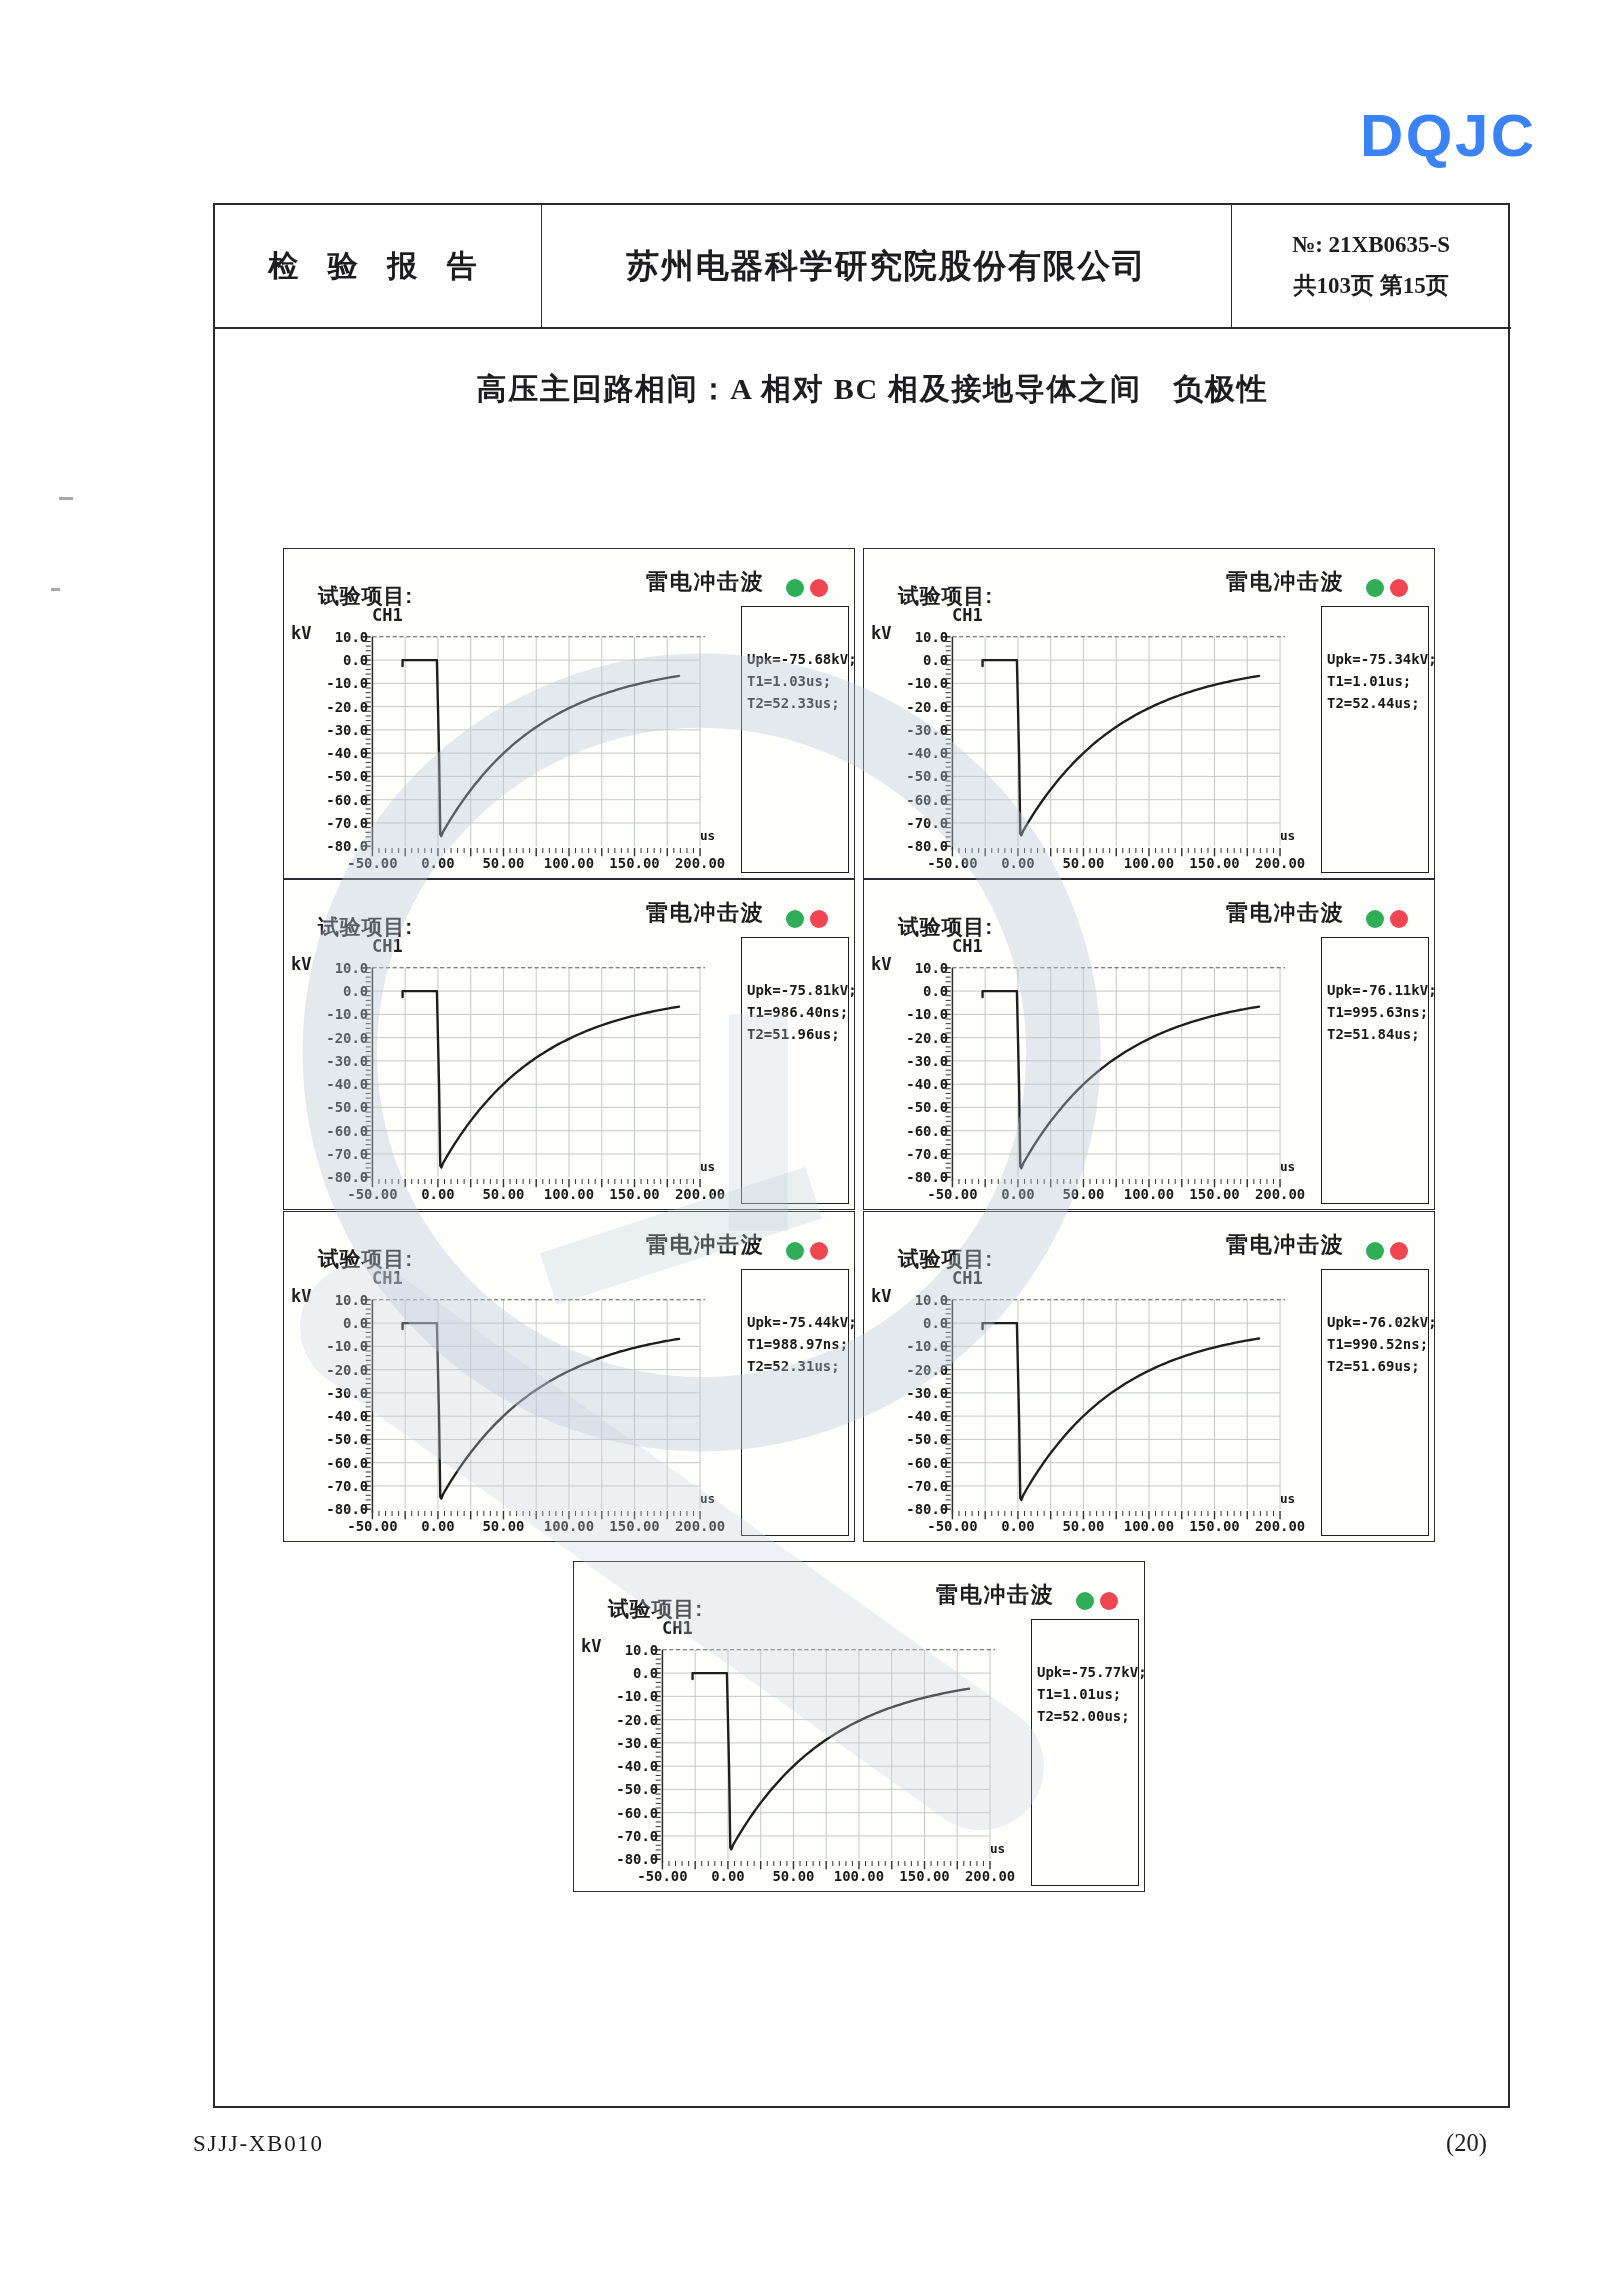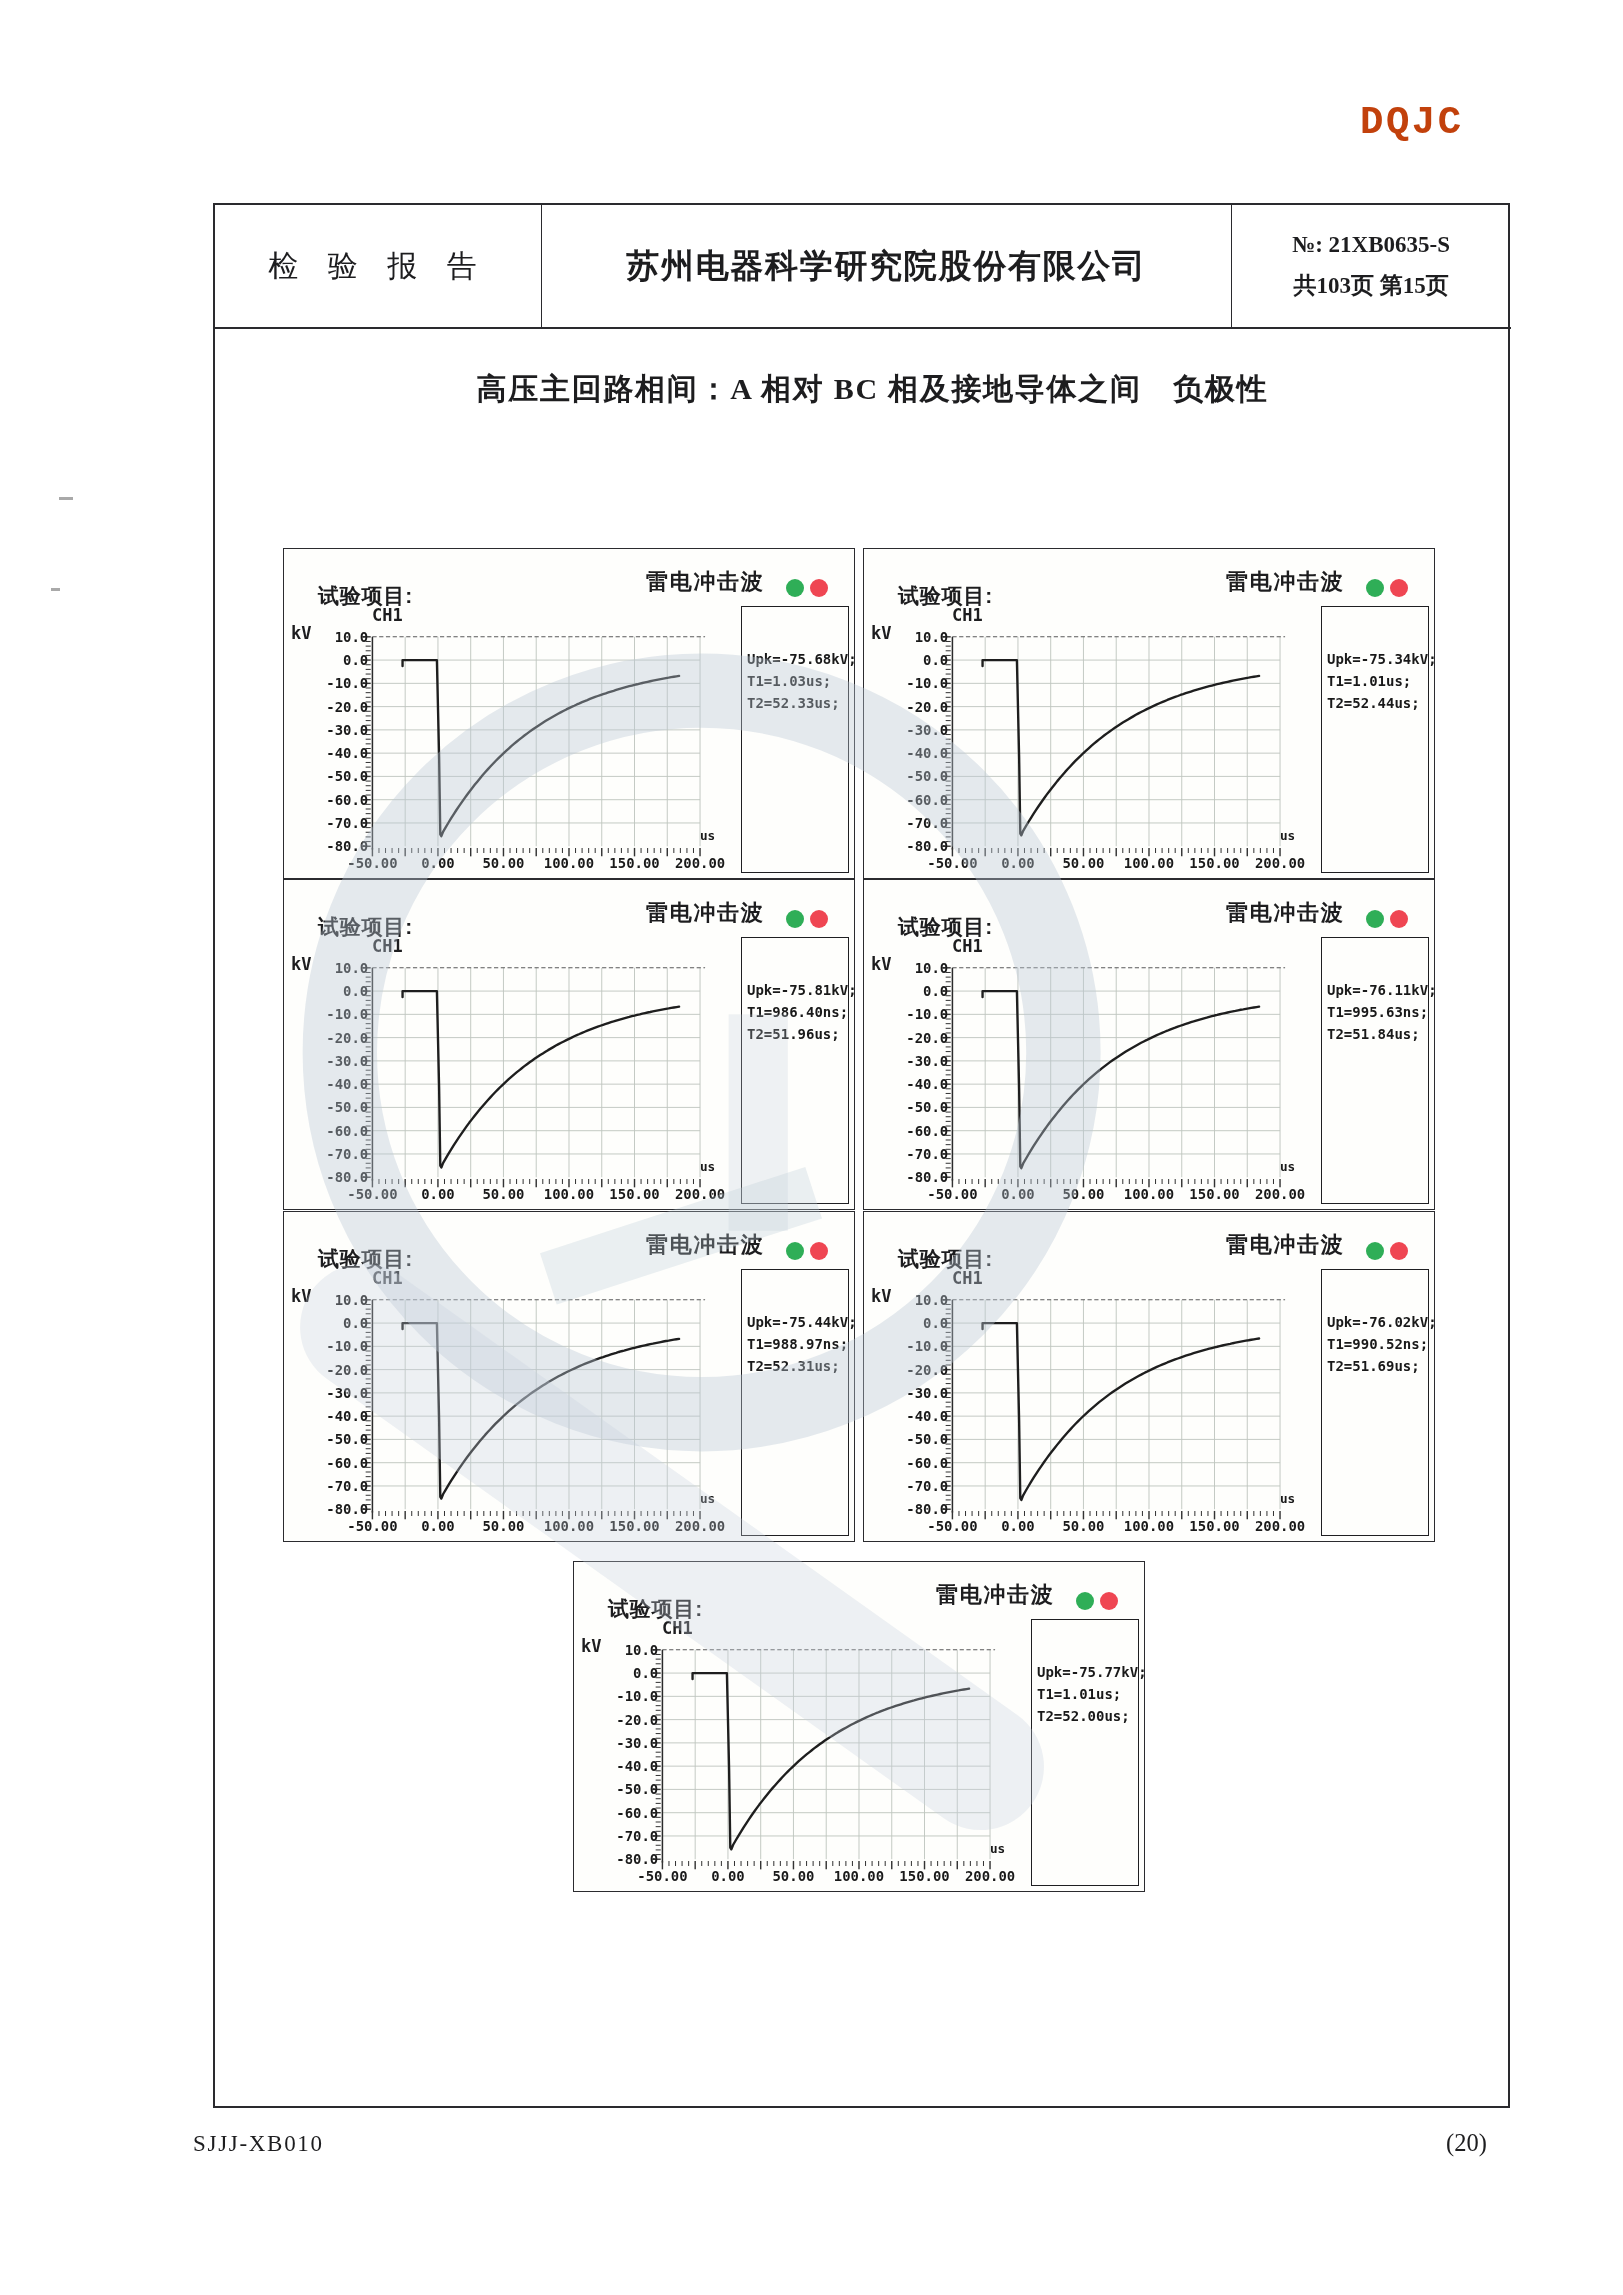--- a/index.html
+++ b/index.html
@@ -1,28 +1,28 @@
 <!DOCTYPE html>
 <html style="font-size:13.5px"><head>
 <meta charset="utf-8">
 <style>
   html,body{margin:0;padding:0}
   body{width:1623px;height:2295px;background:#ffffff;position:relative;overflow:hidden;
        font-family:"Liberation Serif",serif;color:#1d1d1f}
   .abs{position:absolute}
 
   
-  #dqjc{left:1360px;top:101px;font-size:39px;font-weight:600;letter-spacing:2.5px;
-        font-family:Liberation Mono, monospace;color:#c2410c}
+  #dqjc{left:1360px;top:101px;font-size:60px;font-weight:600;letter-spacing:2.5px;
+        font-family:Liberation Sans, sans-serif;color:#3b82f6}
   .page-border{left:213px;top:203px;width:1293px;height:1901px;border:2.5px solid #2a2a2e}
   .hdr-bottom{left:213px;top:327px;width:1298px;height:0;border-top:2.5px solid #2a2a2e}
   .hdr-v{top:205px;height:122px;width:0;border-left:1.7px solid #2a2a2e}
   .v1{left:541px}.v2{left:1231px}
   .hdr-cell{top:205px;height:122px;display:flex;align-items:center;justify-content:center}
-  .hdr-c1{left:216px;width:324px;font-size:30px;font-weight:400;letter-spacing:11px}
+  .hdr-c1{left:216px;width:324px;font-size:30px;font-weight:700;letter-spacing:11px}
   .hdr-c2{left:543px;width:687px;font-size:33px;font-weight:600;letter-spacing:1.7px}
   .hdr-c3{left:1233px;width:276px;flex-direction:column;gap:12px;font-size:23px;font-weight:600}
   .doc-title{left:247px;top:369px;width:1251px;text-align:center;font-size:30px;font-weight:600;letter-spacing:1.7px}
   .footer-left{left:193px;top:2131px;font-size:23px;letter-spacing:1.7px;font-family:"Liberation Serif",serif}
   .footer-right{left:1446px;top:2129px;font-size:24.5px}
   .margin-dash{background:#a9a9a9;height:3.4px}
   .d1{left:59px;top:497px;width:13.5px}
   .d2{left:51px;top:588px;width:8.5px}
 
   

